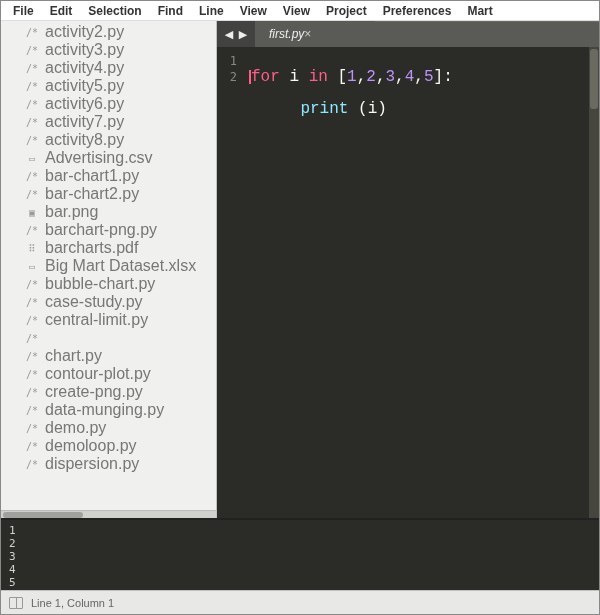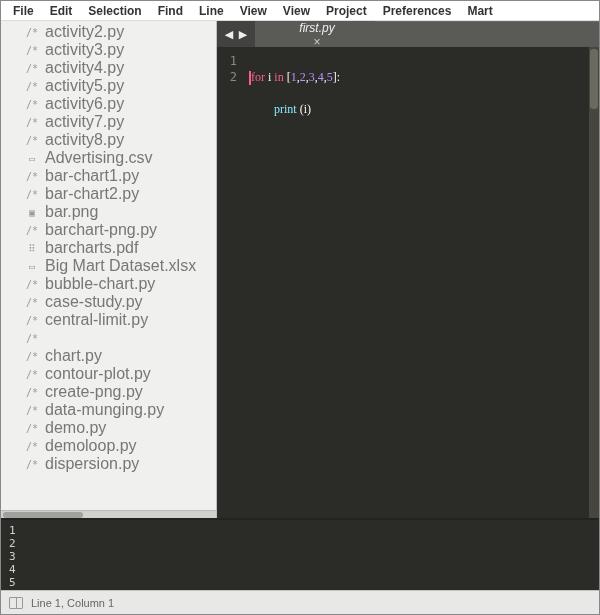--- a/index.html
+++ b/index.html
@@ -13,27 +13,27 @@
   .file-list ul { list-style: none; padding: 2px 0 2px 24px; }
   .file-item { display: flex; align-items: center; height: 18px; color: #666; cursor: default; gap: 6px; }
   .file-item .icon { width: 14px; display: inline-flex; justify-content: center; font-size: 10px; color: #999; font-family: monospace; }
   .file-item .label { font-size: 16px; color: #777; white-space: nowrap; }
   .sidebar-hscroll { height: 8px; background: #d0d0cc; border-top: 1px solid #bbb; position: relative; }
   .sidebar-hscroll::after { content: ""; position: absolute; left: 2px; top: 1px; height: 6px; width: 80px; background: #a0a09c; border-radius: 3px; }
   .editor-area { flex: 1; position: relative; background: #2b2b28; display: flex; flex-direction: column; }
   .tab-bar { height: 26px; background: #424240; display: flex; align-items: stretch; }
   .tab-nav { display: flex; align-items: center; padding: 0 6px; gap: 2px; color: #eee; }
   .tab-nav span { width: 12px; text-align: center; font-size: 11px; cursor: default; }
-  .tab { display: flex; align-items: center; background: #5a5a56; padding: 0 10px 0 14px; color: #eee; font-style: italic; font-size: 12px; min-width: 120px; flex-direction: column; }
+  .tab { display: flex; align-items: center; background: #5a5a56; padding: 0 10px 0 14px; color: #eee; font-style: italic; font-size: 12px; min-width: 120px; }
   .tab .close { font-style: normal; font-size: 12px; cursor: pointer; color: #ccc; }
   .tab-bar-rest { flex: 1; background: #5a5a56; border-top: 1px solid #6a6a66; }
   .code-area { flex: 1; display: flex; background: #2b2b28; position: relative; }
   .gutter { width: 28px; background: #2b2b28; color: #888; text-align: right; padding: 6px 8px 0 0; font-family: Consolas, monospace; font-size: 12px; line-height: 16px; }
   .gutter div { height: 16px; }
-  .code { flex: 1; padding: 6px 0 0 4px; font-family: Liberation Serif, serif; font-size: 12px; line-height: 16px; color: #eee; white-space: pre; position: relative; }
+  .code { flex: 1; padding: 6px 0 0 4px; font-family: Liberation Mono, monospace; font-size: 16px; line-height: 16px; color: #eee; white-space: pre; position: relative; }
   .code .line { height: 16px; }
   .caret { display: inline-block; width: 2px; height: 14px; background: #ff5f87; vertical-align: middle; margin-right: 0; }
   .kw { color: #ff5f87; }
   .var { color: #f8f8f2; }
   .op { color: #ff5f87; }
   .brkt { color: #f8f8f2; }
   .num { color: #bd93f9; }
   .fn { color: #8be9fd; margin-left: 13px; }
   .console { height: 72px; background: #2b2b28; color: #d0d0cc; font-family: Consolas, monospace; font-size: 11px; padding: 4px 8px; border-top: 2px solid #222; line-height: 13px; white-space: pre; }
   .statusbar { height: 24px; background: #e8e8e6; border-top: 1px solid #c0c0c0; display: flex; align-items: center; padding: 0 8px; gap: 8px; color: #666; font-size: 11px; }

